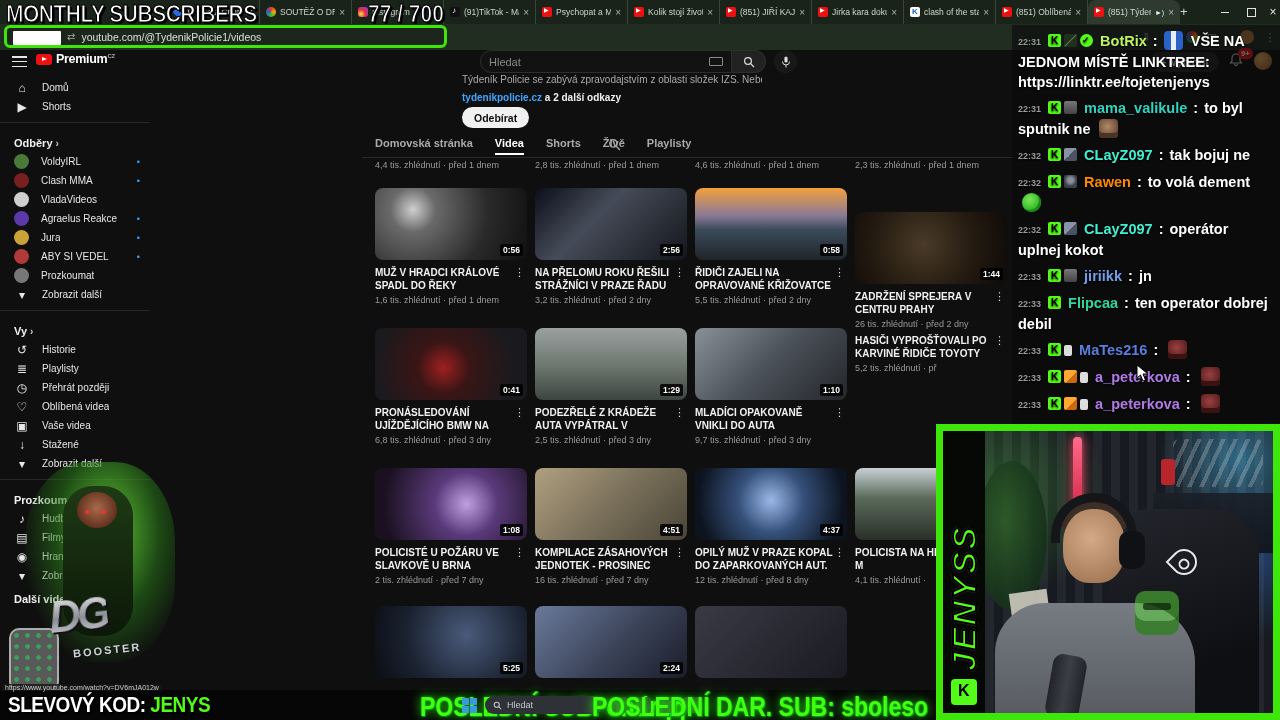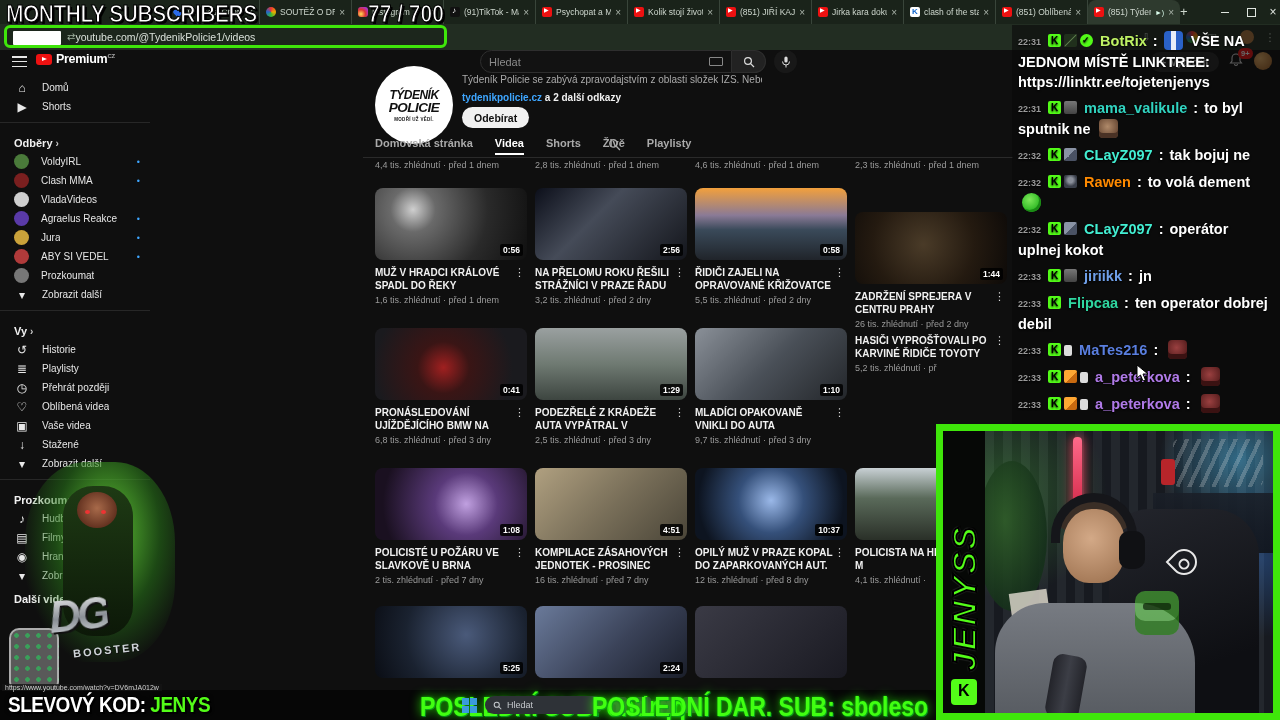--- a/index.html
+++ b/index.html
@@ -27,21 +27,21 @@
   .wctl { position:absolute; top:3px; width:18px; height:18px; display:flex; align-items:center; justify-content:center; }
   #win-min::after { content:""; width:8px; height:1px; background:#dfe5df; }
   #win-max::after { content:""; width:7px; height:7px; border:1px solid #dfe5df; }
   #win-close { color:#dfe5df; font-size:12px; }
 
   
   #toolbar { position:absolute; left:0; top:24px; width:1280px; height:26px; background:#222d22; }
   #urlbox { position:absolute; left:4px; top:1px; width:443px; height:23px; border:3px solid #3fe60a; border-radius:6px; background:#1c261c; display:flex; align-items:center; }
   .censor { position:absolute; left:6px; top:3px; width:48px; height:14px; background:#fff; border-radius:1px; }
   .urlswap { margin-left:60px; color:#9fb09f; font-size:10px; }
-  .urltext { color:#d8e0d8; font-size:10.5px; white-space:nowrap; }
+  .urltext { margin-left:6px; color:#d8e0d8; font-size:10.5px; white-space:nowrap; }
   .tbicon { position:absolute; top:5px; width:16px; height:16px; color:#b9c4b9; font-size:11px; text-align:center; line-height:16px; }
   #ic-circle { border-radius:50%; background:conic-gradient(#e33,#ea0,#3b3,#26c,#e33); width:12px; height:12px; top:7px; }
   #ic-avatar { border-radius:50%; background:#b3793f; width:14px; height:14px; top:6px; }
 
   
   #ytbar { position:absolute; left:0; top:50px; width:1280px; height:26px; background:#0f0f0f; }
   #hamburger { position:absolute; left:12px; top:6px; width:15px; height:11px; display:flex; flex-direction:column; justify-content:space-between; }
   #hamburger i { height:1.5px; background:#e6e6e6; }
   #ytlogo { position:absolute; left:36px; top:4px; width:16px; height:11px; background:#e11; border-radius:3px; }
   #ytlogo::after { content:""; position:absolute; left:6px; top:3px; border-left:5px solid #fff; border-top:2.5px solid transparent; border-bottom:2.5px solid transparent; }
@@ -456,25 +456,20 @@
         </div>
 
         <div class="srow">
           <span class="sicon">▾</span>
           <span class="slabel">Zobra</span>
         </div>
       </div>
     <div class="shead">Další vide</div>
   </div>
 
-  <div id="chavatar">
-    <span class="l1">TÝDENÍK</span>
-    <span class="l2">POLICIE</span>
-    <span class="l3">MODŘÍ UŽ VĚDÍ.</span>
-  </div>
   <div id="chdesc"><span>Týdeník Policie se zabývá zpravodajstvím z oblasti složek IZS. Nebojíme se policisty, hasi</span> </div>
   <div id="chlinks"><span class="lnk">tydenikpolicie.cz</span> <span class="rest">a 2 další odkazy</span></div>
   <div id="subscribe">Odebírat</div>
 
   <div id="chtabs">
 
       <div class="chtab">Domovská stránka</div>
 
       <div class="chtab active">Videa</div>
 
@@ -609,21 +604,21 @@
         </div>
         <div class="vinfo">
           <div class="vtitle">KOMPILACE ZÁSAHOVÝCH JEDNOTEK - PROSINEC 2025</div>
           <span class="kebab">⋮</span>
           <div class="vmeta">16 tis. zhlédnutí · před 7 dny</div>
         </div>
       </div>
 
       <div class="vcard">
         <div class="thumb" style="background: radial-gradient(circle at 50% 45%, rgb(154, 184, 232) 0%, rgb(53, 80, 122) 38%, rgb(13, 20, 32) 85%);">
-          <span class="dur">10:37</span>
+          <span class="dur">4:37</span>
         </div>
         <div class="vinfo">
           <div class="vtitle">OPILÝ MUŽ V PRAZE KOPAL DO ZAPARKOVANÝCH AUT. DEVĚT JICH ...</div>
           <span class="kebab">⋮</span>
           <div class="vmeta">12 tis. zhlédnutí · před 8 dny</div>
         </div>
       </div>
 
       <div class="vcard">
         <div class="thumb" style="background: linear-gradient(rgb(200, 208, 212) 0%, rgb(90, 106, 90) 42%, rgb(42, 48, 40) 100%);">

